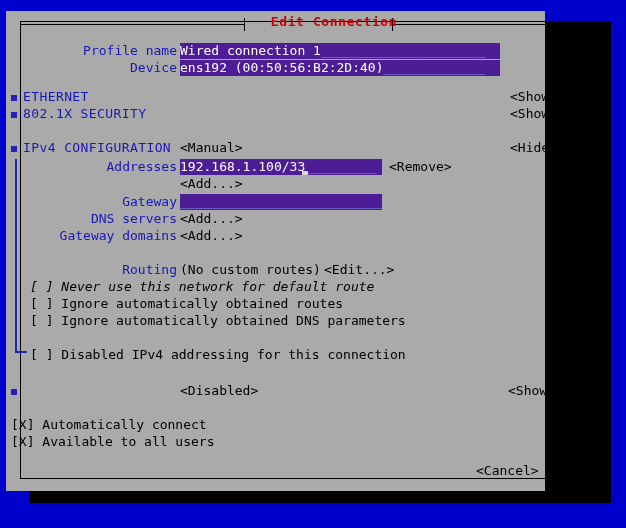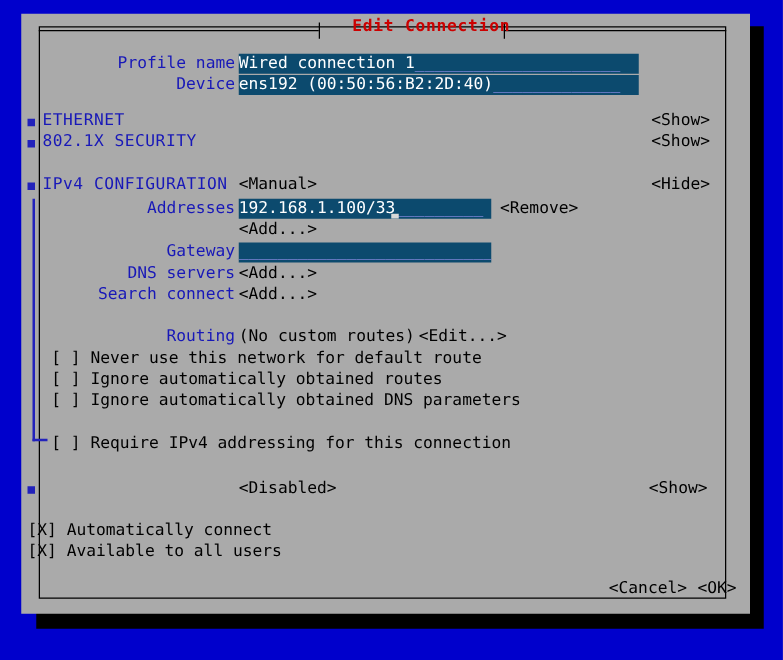--- a/index.html
+++ b/index.html
@@ -26,23 +26,23 @@
   #shadow {
     position: absolute;
     left: 29px;
     top: 21px;
     width: 582px;
     height: 482px;
     background: #000000;
   }
   #dialog {
     position: absolute;
-    left: 17px;
+    left: 6px;
     top: 11px;
-    width: 583px;
+    width: 539px;
     height: 480px;
     background: #aaaaaa;
   }
   #frame {
     position: absolute;
     left: 14px;
     top: 10px;
     width: 550px;
     height: 458px;
     border: 1px solid #000000;
@@ -104,21 +104,21 @@
     background: #2222bb;
   }
   .hline {
     position: absolute;
     height: 2px;
     background: #2222bb;
   }
   .field {
     position: absolute;
     height: 16px;
-    background: #0c4a6e;
+    background: #4c1d95;
     color: #ffffff;
     white-space: pre;
     overflow: hidden;
     line-height: 16px;
     letter-spacing: 0px;
   }
   .field .fill { color: #8f8fe8; }
   .cursor {
     position: absolute;
     width: 6px;
@@ -189,31 +189,31 @@
     <div class="field" style="left:174px; top:148px; width:202px;"><span>192.168.1.100/33</span><span class="fill">_________</span><span class="cursor" style="left:122px;"></span></div>
     <div class="angle" style="left:383px; top:148px;">&lt;Remove&gt;</div>
     <div class="angle" style="left:174px; top:165px;">&lt;Add...&gt;</div>
 
     <div class="lbl" style="left:0px; top:183px;">Gateway</div>
     <div class="field" style="left:174px; top:183px; width:202px;"><span></span><span class="fill">___________________________</span></div>
 
     <div class="lbl" style="left:0px; top:200px;">DNS servers</div>
     <div class="angle" style="left:174px; top:200px;">&lt;Add...&gt;</div>
 
-    <div class="lbl" style="left:0px; top:217px;">Search connect</div>
+    <div class="lbl" style="left:0px; top:217px;">Gateway domains</div>
     <div class="angle" style="left:174px; top:217px;">&lt;Add...&gt;</div>
 
     <div class="lbl" style="left:0px; top:251px;">Routing</div>
     <div class="angle" style="left:174px; top:251px;">(No custom routes)</div>
     <div class="angle" style="left:318px; top:251px;">&lt;Edit...&gt;</div>
 
-    <div class="row" style="left:24px; top:268px;"><span>[ ]</span> <span>Never use this network for default route</span></div>
+    <div class="row" style="left:24px; top:268px;font-style:italic;"><span>[ ]</span> <span>Never use this network for default route</span></div>
     <div class="row" style="left:24px; top:285px;"><span>[ ]</span> <span>Ignore automatically obtained routes</span></div>
     <div class="row" style="left:24px; top:302px;"><span>[ ]</span> <span>Ignore automatically obtained DNS parameters</span></div>
-    <div class="row" style="left:24px; top:336px;"><span>[ ]</span> <span>Require IPv4 addressing for this connection</span></div>
+    <div class="row" style="left:24px; top:336px;"><span>[ ]</span> <span>Disabled IPv4 addressing for this connection</span></div>
 
     <div class="bullet" style="left:5px; top:378px;"></div>
     <div class="angle" style="left:174px; top:372px;">&lt;Disabled&gt;</div>
     <div class="right-col" style="left:418px; top:372px; width:131px;">&lt;Show&gt;</div>
 
     <div class="row" style="left:5px; top:423px;"><span>[X]</span> <span>Available to all users</span></div>
     <div class="row" style="left:5px; top:406px;"><span>[X]</span> <span>Automatically connect</span></div>
 
     <div class="angle" style="left:470px; top:452px;text-align:right;">&lt;Cancel&gt;</div>
     <div class="angle" style="left:541px; top:452px;">&lt;OK&gt;</div>

